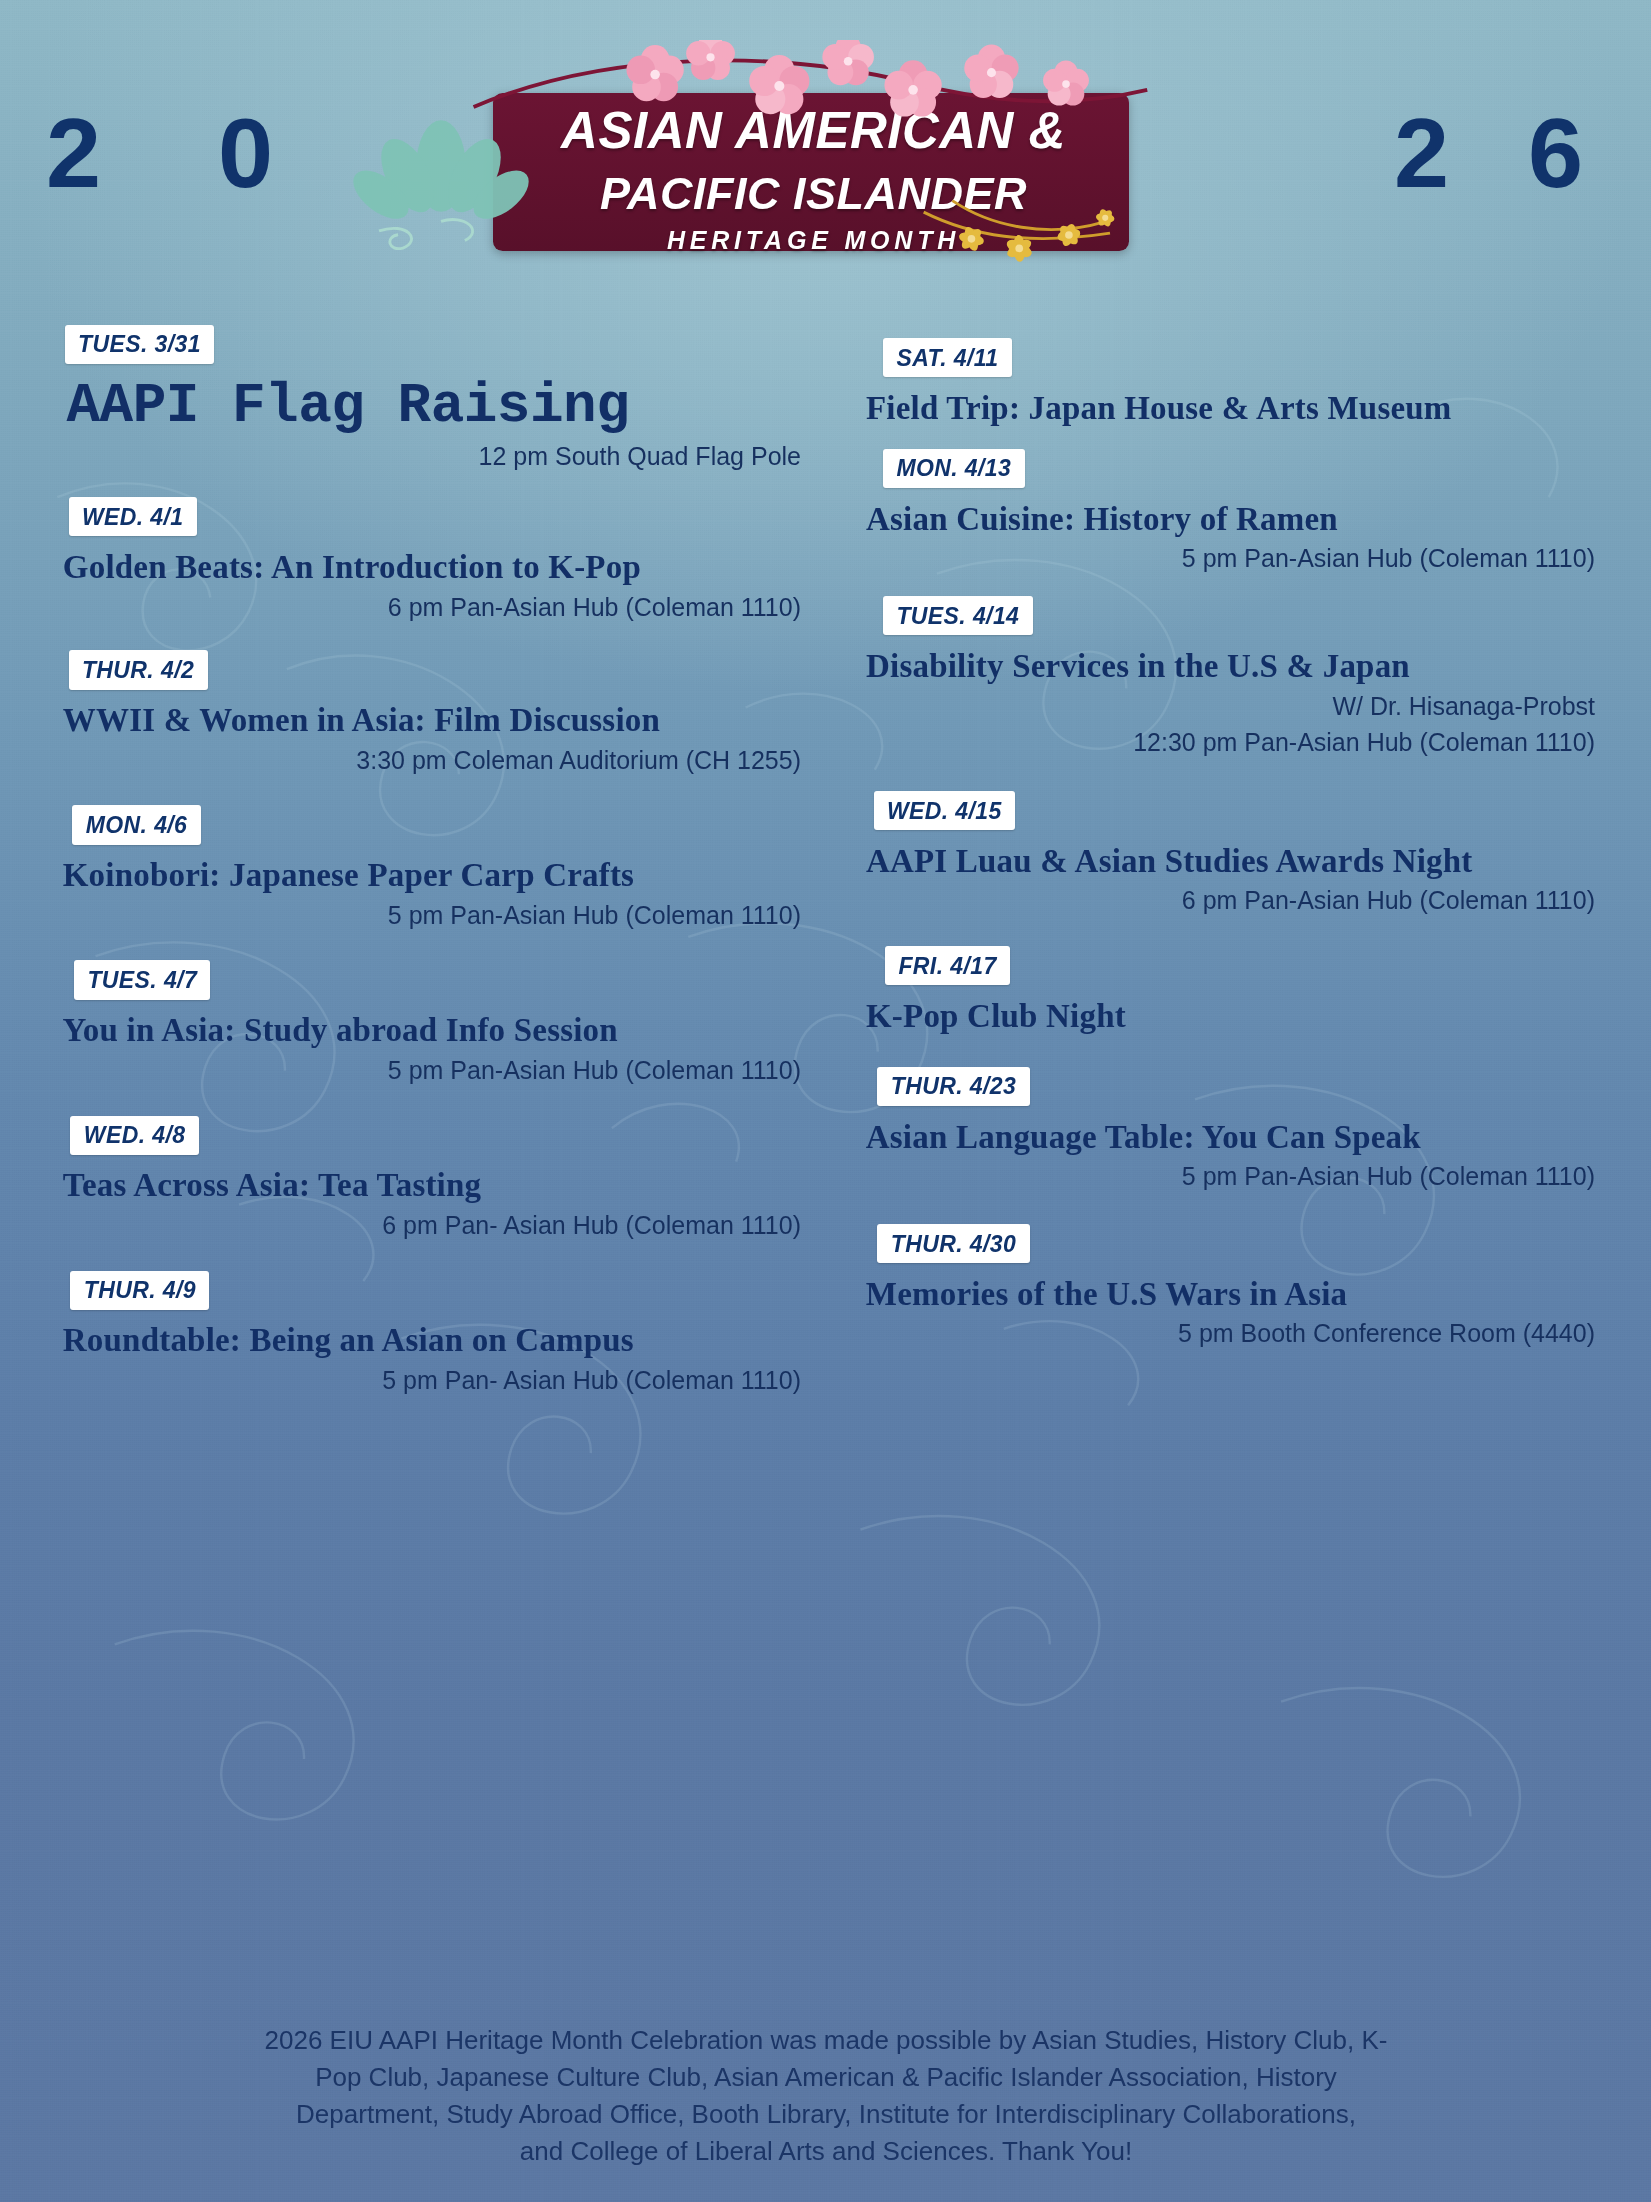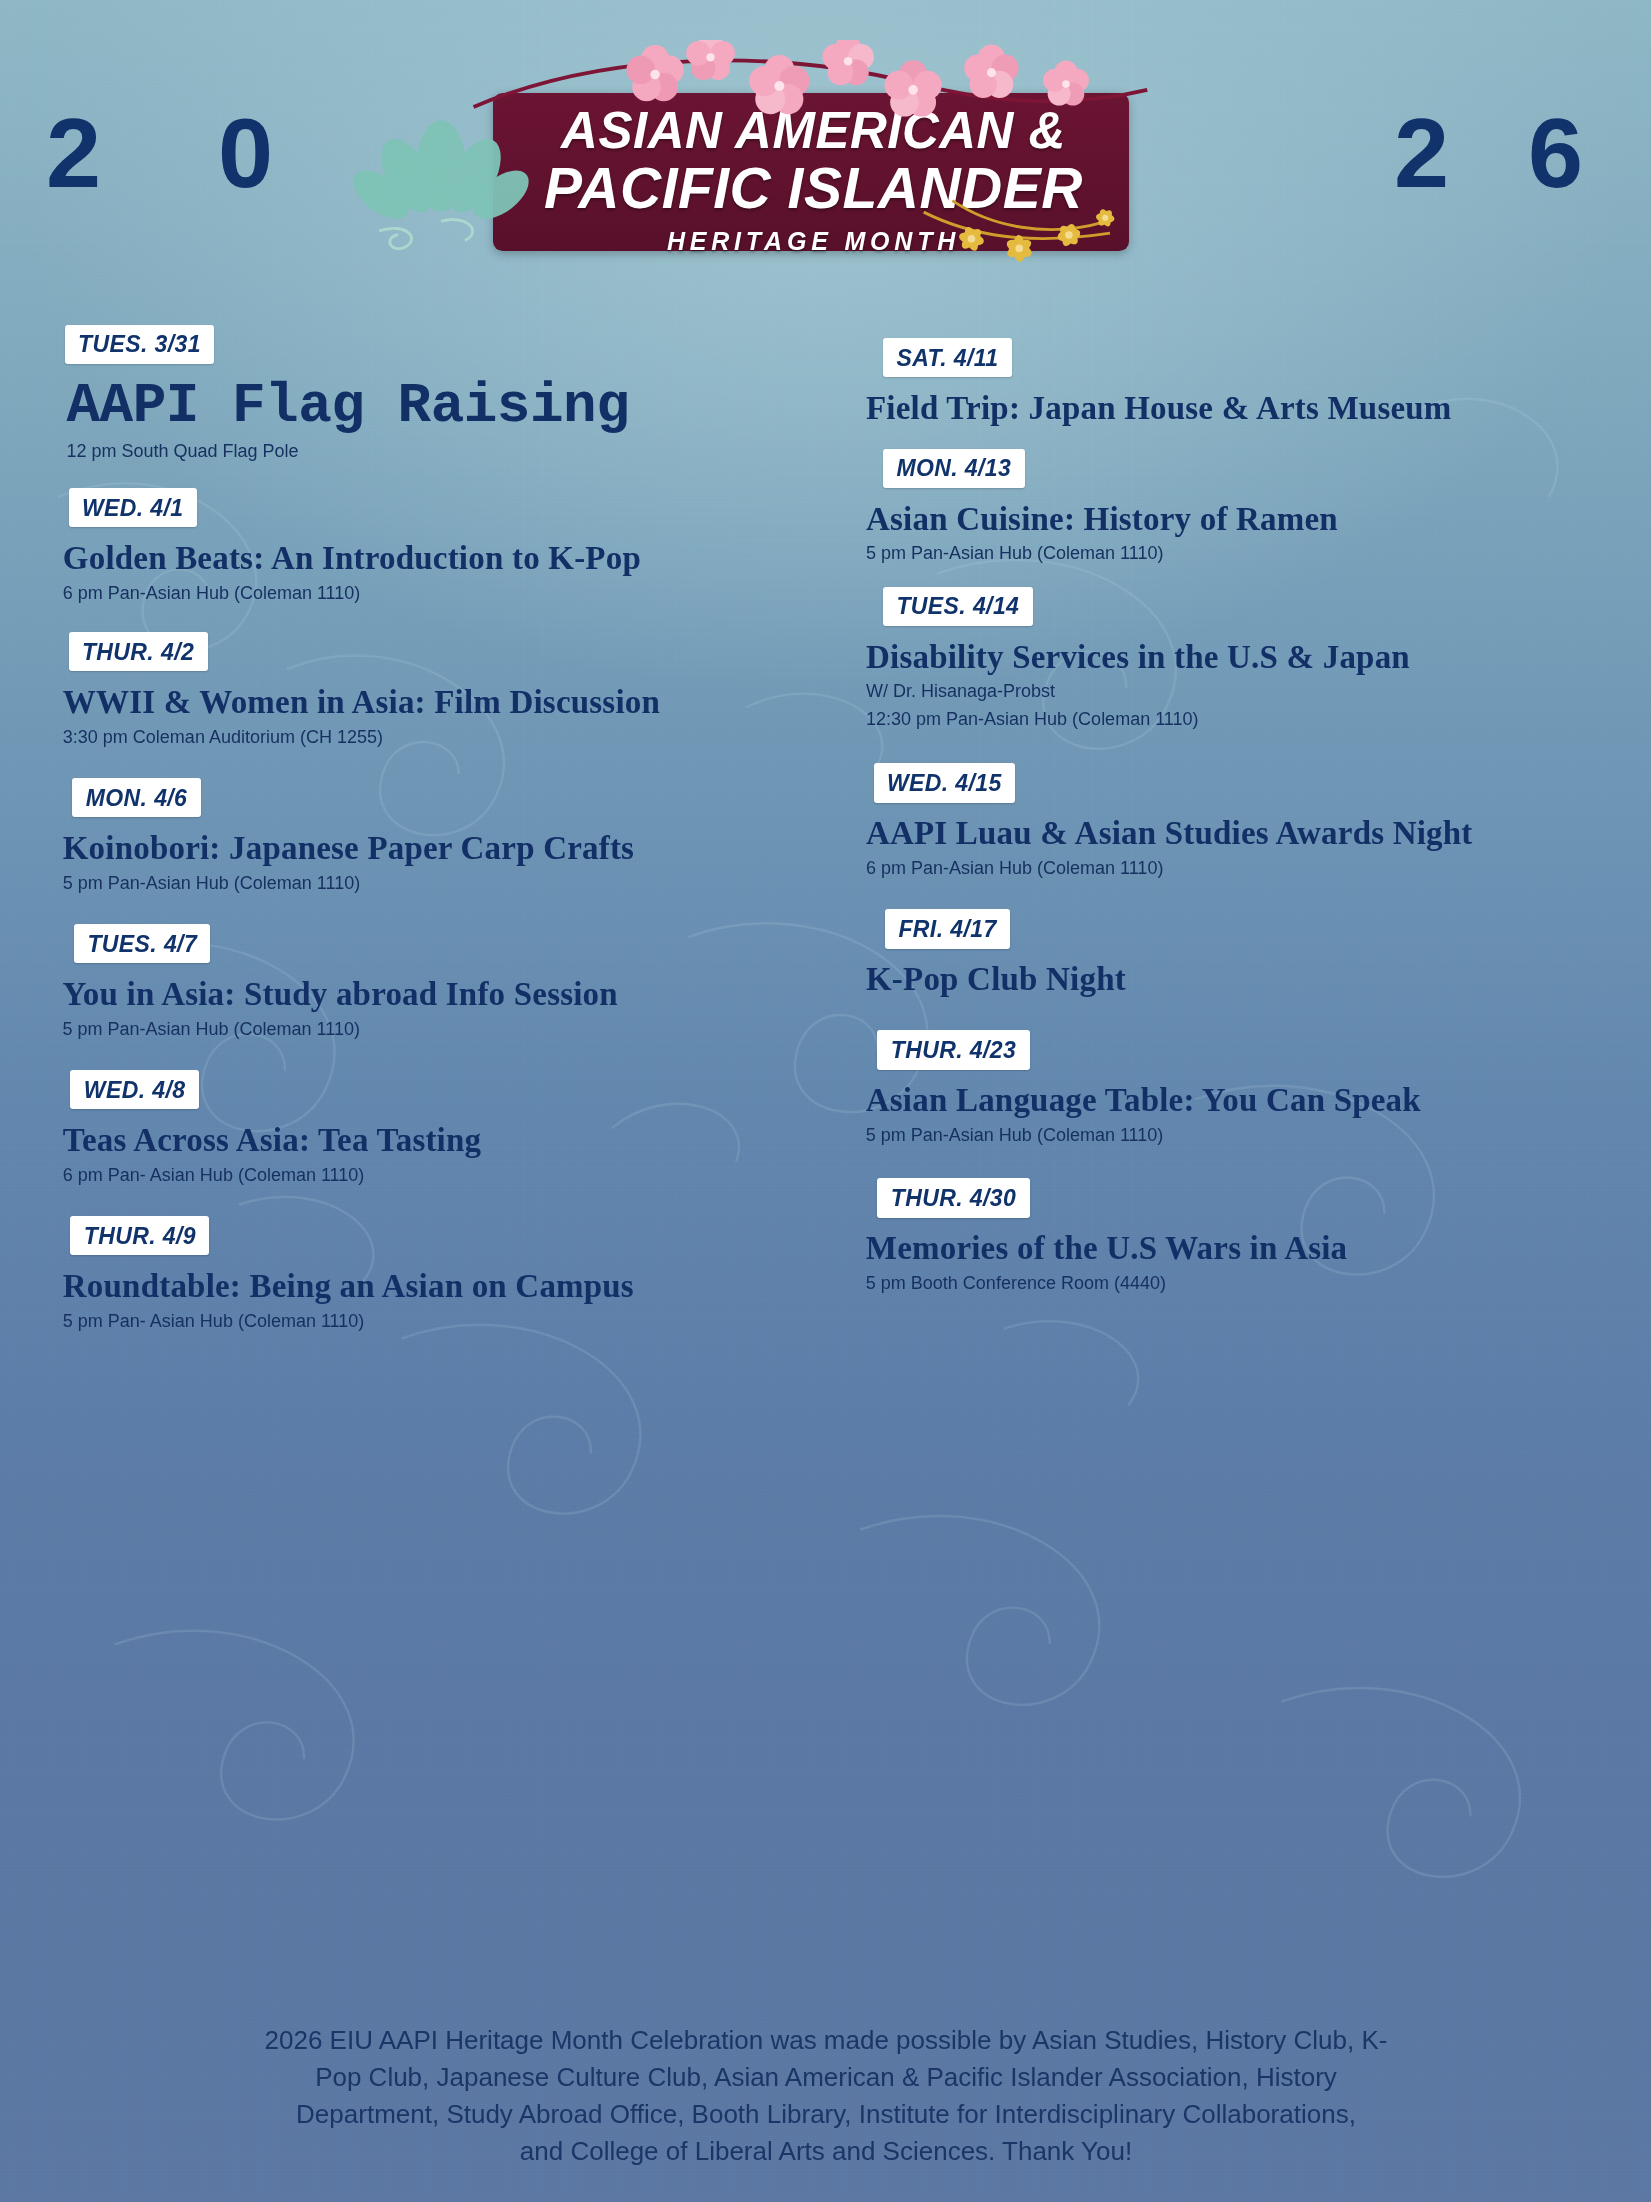--- a/index.html
+++ b/index.html
@@ -83,21 +83,21 @@
     text-align: center;
     color: #ffffff;
     font-family: "Liberation Sans", sans-serif;
     font-weight: bold;
     font-style: italic;
     line-height: 1.0;
     z-index: 4;
     text-shadow: 0 1.9px 2.9px rgba(0,0,0,.35);
   }
   .banner-l1 { font-size: 51px; letter-spacing: 0.5px; }
-  .banner-l2 { font-size: 57px; letter-spacing: 0.5px; margin-top: 4px; }
+  .banner-l2 { font-size: 45px; letter-spacing: 0.5px; margin-top: 15px; }
   .banner-l3 { font-size: 25px; letter-spacing: 4.8px; margin-top: 11.5px; }
 
   
   .lotus {
     position: absolute;
     left: 9.6px;
     top: 57px;
     width: 182px;
     height: 143px;
     z-index: 3;
@@ -160,24 +160,25 @@
   .event-title.big {
     font-family: Liberation Mono, monospace;
     font-size: 56px;
     line-height: 1.05;
     margin-top: 13px;
     letter-spacing: -0.5px;
   }
   .event-detail {
     color: #16305f;
     font-family: "Liberation Sans", sans-serif;
-    font-size: 18px;
+    font-size: 25px;
     line-height: 1.3;
     margin: 3.8px 0 0 1.9px;
     font-weight: 400;
+    text-align: right;
   }
   .event-detail b { font-family: "Liberation Serif", serif; font-weight: bold; }
 
   .footer {
     position: absolute;
     left: 86px;
     right: 86px;
     bottom: 32.5px;
     text-align: center;
     color: #1b3566;

